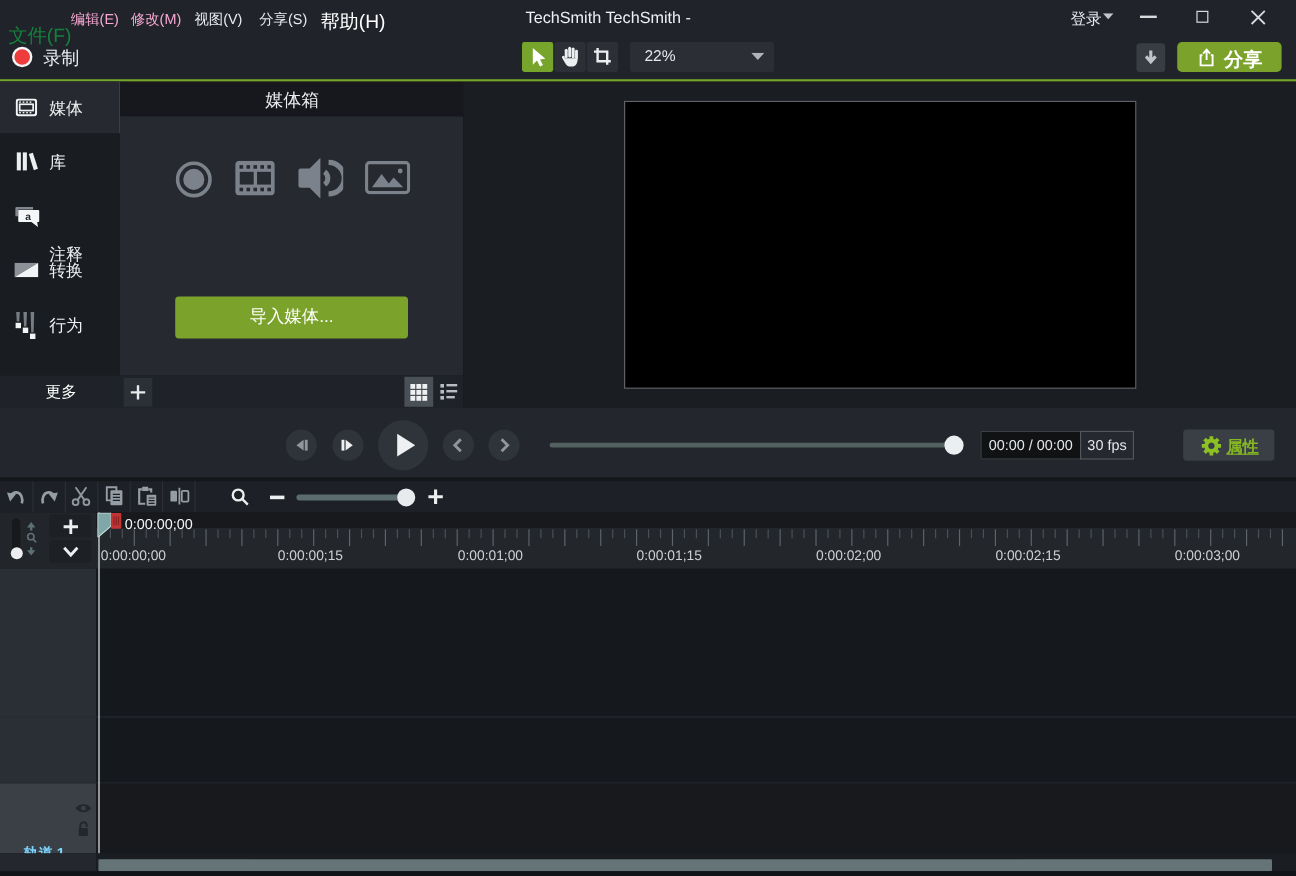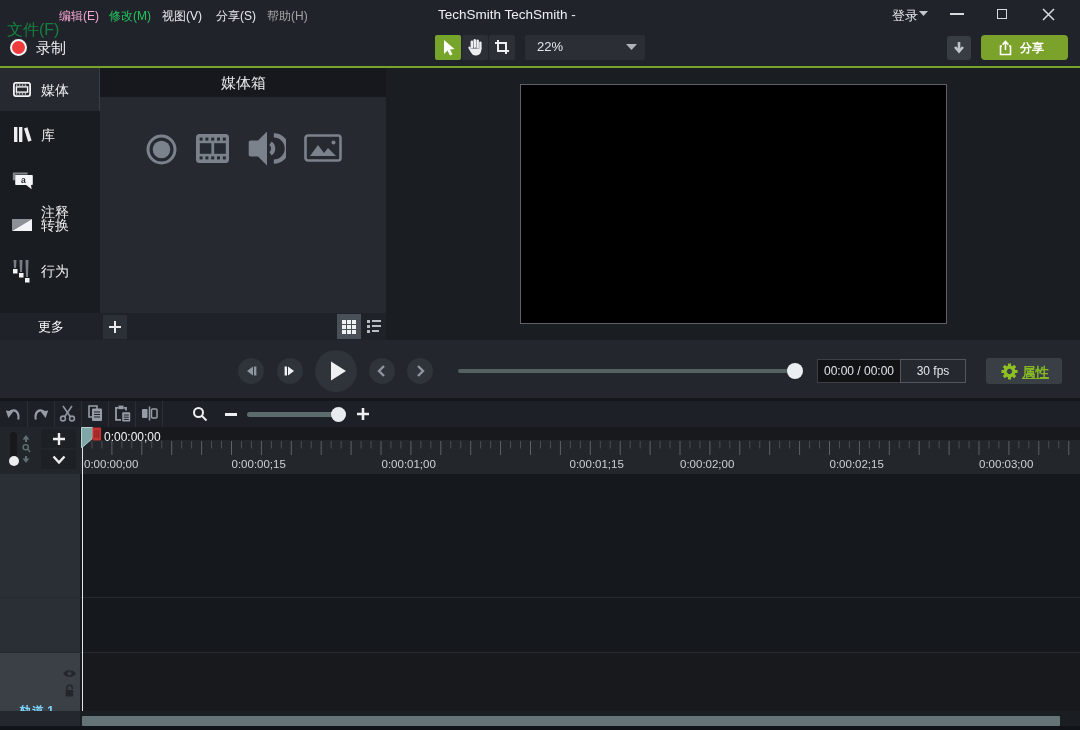--- a/index.html
+++ b/index.html
@@ -8,24 +8,24 @@
 .abs { position:absolute; }
 </style>
 </head>
 <body>
 <div id="app">
 
 <div class="abs" style="left:0;top:0;width:1080px;height:66px;background:#20242a;"></div>
 
 <div class="abs" style="left:7px;top:20px;font-size:16px;color:#15803d;">文件(F)</div>
 <div class="abs" style="left:59px;top:8px;font-size:12px;color:#f9a8d4;">编辑(E)</div>
-<div class="abs" style="left:109px;top:8px;font-size:12px;color:#22c55e;">修改(M)</div>
+<div class="abs" style="left:109px;top:8px;font-size:12px;color:#f9a8d4;">修改(M)</div>
 <div class="abs" style="left:162px;top:8px;font-size:12px;color:#e8eaed;">视图(V)</div>
 <div class="abs" style="left:216px;top:8px;font-size:12px;color:#e8eaed;">分享(S)</div>
-<div class="abs" style="left:267px;top:8px;font-size:12px;color:#a3a3a3;">帮助(H)</div>
+<div class="abs" style="left:267px;top:8px;font-size:16px;color:#ffffff;">帮助(H)</div>
 
 <div class="abs" style="left:438px;top:7px;font-size:13.5px;color:#eef0f3;">TechSmith TechSmith -</div>
 
 <div class="abs" style="left:892px;top:7px;font-size:13px;color:#e8eaed;">登录</div>
 <svg class="abs" style="left:919px;top:11px;" width="9" height="5" viewBox="0 0 9 5">
       <path d="M0 0 L9 0 L4.5 5 Z" fill="#c3c7cb"></path>
     </svg>
 <div class="abs" style="left:950px;top:13px;width:14px;height:2px;background:#d8dbde;"></div>
 <div class="abs" style="left:997px;top:9px;width:10px;height:10px;border:1.4px solid #d8dbde;"></div>
 <svg class="abs" style="left:1042px;top:8px;" width="13" height="13" viewBox="0 0 13 13">
@@ -66,21 +66,21 @@
 <div class="abs" style="left:947px;top:36px;width:24px;height:24px;background:#383d44;border-radius:3px;">
  <svg width="24" height="24" viewBox="0 0 24 24">
         <path d="M12 6 L12 14 M8 11 L12 15.5 L16 11" stroke="#c0c4c8" stroke-width="2.6" fill="none"></path>
       </svg>
 </div>
 <div class="abs" style="left:981px;top:35px;width:87px;height:25px;background:#7ba32b;border-radius:4px;"></div>
 <svg class="abs" style="left:998px;top:40px;" width="16" height="16" viewBox="0 0 16 16">
  <path d="M4 6 L2.5 6 L2.5 14.5 L12.5 14.5 L12.5 6 L11 6" stroke="#ffffff" stroke-width="1.6" fill="none"></path>
  <path d="M7.5 10 L7.5 2 M4.6 4.6 L7.5 1.4 L10.4 4.6" stroke="#ffffff" stroke-width="1.6" fill="none"></path>
 </svg>
-<div class="abs" style="left:1020px;top:40px;font-size:12px;font-weight:bold;color:#ffffff;">分享</div>
+<div class="abs" style="left:1020px;top:40px;font-size:16px;font-weight:bold;color:#ffffff;">分享</div>
 
 <div class="abs" style="left:0;top:66px;width:1080px;height:2px;background:#77a42a;"></div>
 
 <div class="abs" style="left:0;top:68px;width:100px;height:272px;background:#191c21;"></div>
 <div class="abs" style="left:0;top:68px;width:99px;height:43px;background:#26292f;"></div>
 <div class="abs" style="left:99px;top:68px;width:1.5px;height:43px;background:#3a3e44;"></div>
 
 <svg class="abs" style="left:13px;top:82px;" width="18" height="15" viewBox="0 0 18 15">
  <rect x="0.9" y="0.9" width="16.2" height="13.2" rx="2" fill="none" stroke="#f2f4f5" stroke-width="1.8"></rect>
  <rect x="3.4" y="4.9" width="11.2" height="5.2" fill="none" stroke="#f2f4f5" stroke-width="1.4"></rect>
@@ -160,20 +160,21 @@
  <path d="M22.5 12.2 a6.6 6.6 0 0 1 0 10.6" fill="none" stroke="#7b828b" stroke-width="4.2"></path>
  <path d="M25.8 4.4 a12.8 12.8 0 0 1 0 26.2" fill="none" stroke="#7b828b" stroke-width="4.4"></path>
 </svg>
 <svg class="abs" style="left:304px;top:134px;" width="38" height="28" viewBox="0 0 38 28">
  <rect x="1.5" y="1.5" width="35" height="25" rx="2.5" fill="none" stroke="#7b828b" stroke-width="2.6"></rect>
  <path d="M6 22 L14 11 L20 19 L24 14 L32 22 Z" fill="#7b828b"></path>
  <circle cx="29.5" cy="8.5" r="2" fill="#7b828b"></circle>
 </svg>
 
 
+<div class="abs" style="left:146px;top:247px;width:194px;height:35px;background:#7ba32b;border-radius:3px;text-align:center;line-height:35px;font-size:14.5px;color:#ffffff;">导入媒体...</div>
 
 <div class="abs" style="left:100px;top:313px;width:286px;height:27px;background:#1f2329;"></div>
 <div class="abs" style="left:103px;top:315px;width:24px;height:24px;background:#2b2f36;">
  <svg width="24" height="24" viewBox="0 0 24 24">
         <path d="M12 6 L12 18 M6 12 L18 12" stroke="#e8eaec" stroke-width="2"></path>
       </svg>
 </div>
 <div class="abs" style="left:337px;top:314px;width:24px;height:25px;background:#4a5058;">
  <svg width="24" height="25" viewBox="0 0 24 25">
         <g fill="#eef0f2">
@@ -232,21 +233,21 @@
 <div class="abs" style="left:407px;top:358px;width:26px;height:26px;border-radius:50%;background:#2f333a;">
  <svg width="26" height="26" viewBox="0 0 26 26">
         <path d="M11 8 L16 13 L11 18" stroke="#8f969d" stroke-width="2.4" fill="none"></path>
       </svg>
 </div>
 
 <div class="abs" style="left:458px;top:369px;width:338px;height:4px;background:#536261;border-radius:2px;"></div>
 <div class="abs" style="left:787px;top:363px;width:16px;height:16px;border-radius:50%;background:#eceff1;"></div>
 
 <div class="abs" style="left:817px;top:359px;width:84px;height:24px;background:#101214;border:1px solid #3c4046;text-align:center;line-height:22px;font-size:12px;color:#e4e7ea;">00:00 / 00:00</div>
-<div class="abs" style="left:900px;top:359px;width:66px;height:24px;background:#25282e;border:1px solid #53575c;text-align:center;line-height:22px;font-size:12px;color:#e4e7ea;">30 fps</div>
+<div class="abs" style="left:900px;top:359px;width:45px;height:24px;background:#25282e;border:1px solid #53575c;text-align:center;line-height:22px;font-size:12px;color:#e4e7ea;">30 fps</div>
 
 <div class="abs" style="left:986px;top:358px;width:76px;height:26px;background:#3a3f46;border-radius:3px;"></div>
 <svg class="abs" style="left:1001px;top:363px;" width="17" height="17" viewBox="-0.5 -0.5 17 17">
  <path fill-rule="evenodd" fill="#8cc023" d="M6.45 2.2 L6.44 -0.05 L9.56 -0.05 L9.55 2.2 L11.0 2.8 L12.59 1.2 L14.8 3.41 L13.2 5.0 L13.8 6.45 L16.05 6.44 L16.05 9.56 L13.8 9.55 L13.2 11.0 L14.8 12.59 L12.59 14.8 L11.0 13.2 L9.55 13.8 L9.56 16.05 L6.44 16.05 L6.45 13.8 L5.0 13.2 L3.41 14.8 L1.2 12.59 L2.8 11.0 L2.2 9.55 L-0.05 9.56 L-0.05 6.44 L2.2 6.45 L2.8 5.0 L1.2 3.41 L3.41 1.2 L5.0 2.8 Z M8 5.3 a2.7 2.7 0 1 0 0.001 0 Z"></path>
 </svg>
 <div class="abs" style="left:1022px;top:364px;font-size:13.5px;font-weight:bold;color:#85b725;text-decoration:underline;">属性</div>
 
 <div class="abs" style="left:0;top:398px;width:1080px;height:3px;background:#14161a;"></div>
 <div class="abs" style="left:0;top:401px;width:1080px;height:26px;background:#1d2026;"></div>
 
@@ -417,21 +418,21 @@
         <line x1="958.8032" x2="958.8032" y1="1" y2="15" stroke="#5c6369"></line>
         <line x1="968.7698999999999" x2="968.7698999999999" y1="1" y2="8.5" stroke="#4a5056"></line>
         <line x1="978.7366" x2="978.7366" y1="1" y2="8.5" stroke="#4a5056"></line>
         <line x1="988.7032999999999" x2="988.7032999999999" y1="1" y2="15" stroke="#5c6369"></line>
       </g>
 </svg>
 
 <div class="abs" style="left:84px;top:458px;font-size:11.5px;color:#ced2d6;">0:00:00;00</div>
 <div class="abs" style="left:231.5px;top:458px;font-size:11.5px;color:#ced2d6;">0:00:00;15</div>
 <div class="abs" style="left:381.5px;top:458px;font-size:11.5px;color:#ced2d6;">0:00:01;00</div>
-<div class="abs" style="left:530.5px;top:458px;font-size:11.5px;color:#ced2d6;margin-left:39px;">0:00:01;15</div>
+<div class="abs" style="left:530.5px;top:458px;font-size:11.5px;color:#ced2d6;">0:00:01;15</div>
 <div class="abs" style="left:680px;top:458px;font-size:11.5px;color:#ced2d6;">0:00:02;00</div>
 <div class="abs" style="left:829.5px;top:458px;font-size:11.5px;color:#ced2d6;text-align:right;">0:00:02;15</div>
 <div class="abs" style="left:979px;top:458px;font-size:11.5px;color:#ced2d6;">0:00:03;00</div>
 
 <div class="abs" style="left:0;top:427px;width:80px;height:47px;background:#22252a;"></div>
 <div class="abs" style="left:10px;top:432px;width:7px;height:32px;background:#17191c;border-radius:4px;"></div>
 <div class="abs" style="left:8.5px;top:456px;width:10px;height:10px;border-radius:50%;background:#eceef0;"></div>
 <svg class="abs" style="left:21px;top:435px;" width="10" height="28" viewBox="0 0 10 28">
  <path d="M5 0 L8.5 4.5 L6 4.5 L6 7 L4 7 L4 4.5 L1.5 4.5 Z" fill="#5e7073"></path>
  <circle cx="4.7" cy="12.2" r="2.6" fill="none" stroke="#5e7073" stroke-width="1.4"></circle>

